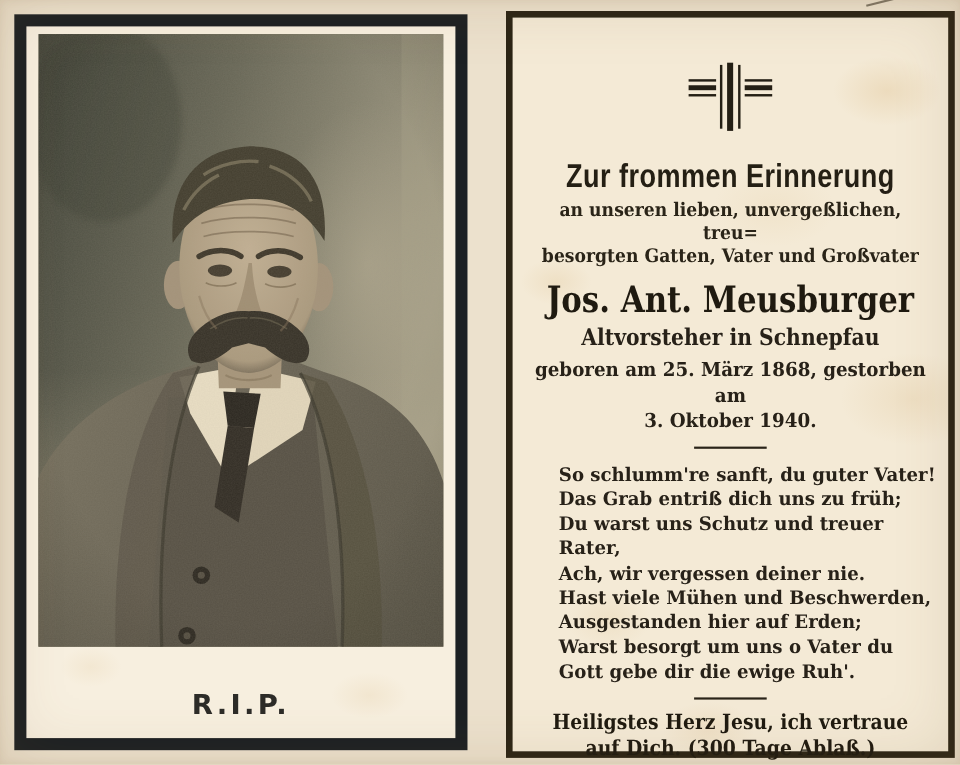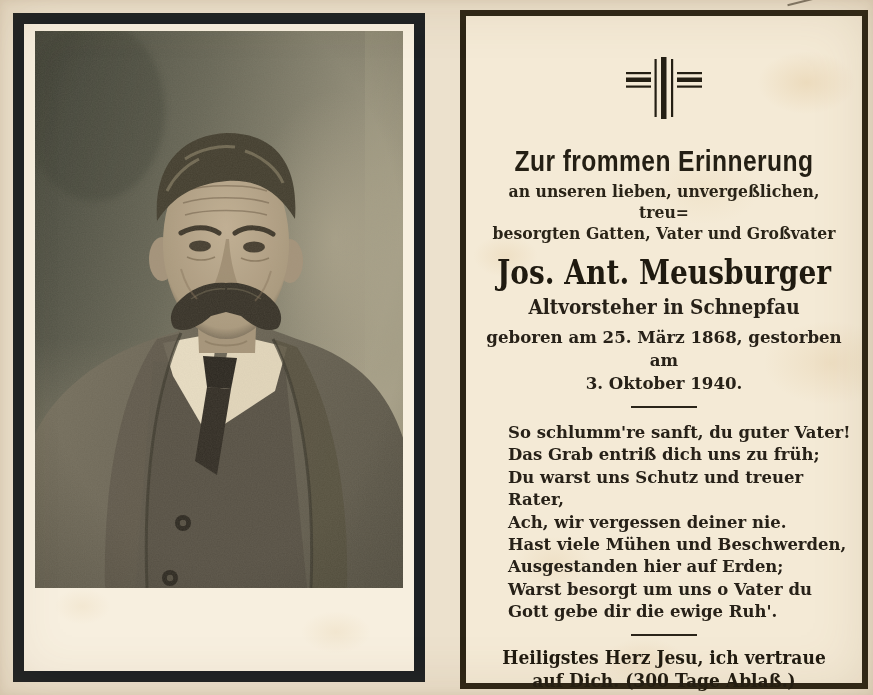--- a/index.html
+++ b/index.html
@@ -194,20 +194,21 @@
 
       <path d="M 146,238 C 150,252 156,262 162,268" stroke="#84off7258" stroke-width="0" fill="none"></path>
       <path d="M 146,238 C 150,252 156,262 162,268" stroke="#847258" stroke-width="2" fill="none" opacity="0.45"></path>
       <path d="M 236,240 C 232,254 226,264 220,270" stroke="#847258" stroke-width="2" fill="none" opacity="0.45"></path>
 
       <ellipse cx="60" cy="80" rx="70" ry="90" fill="#3a3c31" opacity="0.35" filter="url(#soft)"></ellipse>
       <rect width="368" height="557" fill="url(#vig)"></rect>
       <rect width="368" height="557" filter="url(#grain)"></rect>
     </svg>
   </div>
+  <div class="rip">R.I.P.</div>
 </div>
 
 <div class="right-card">
 
   <svg class="cross" viewBox="0 0 90 64" xmlns="http://www.w3.org/2000/svg">
     <g fill="#241f14">
 
       <rect x="42" y="1" width="5.5" height="62"></rect>
       <rect x="35.5" y="3" width="2.2" height="58"></rect>
       <rect x="52" y="3" width="2.2" height="58"></rect>

